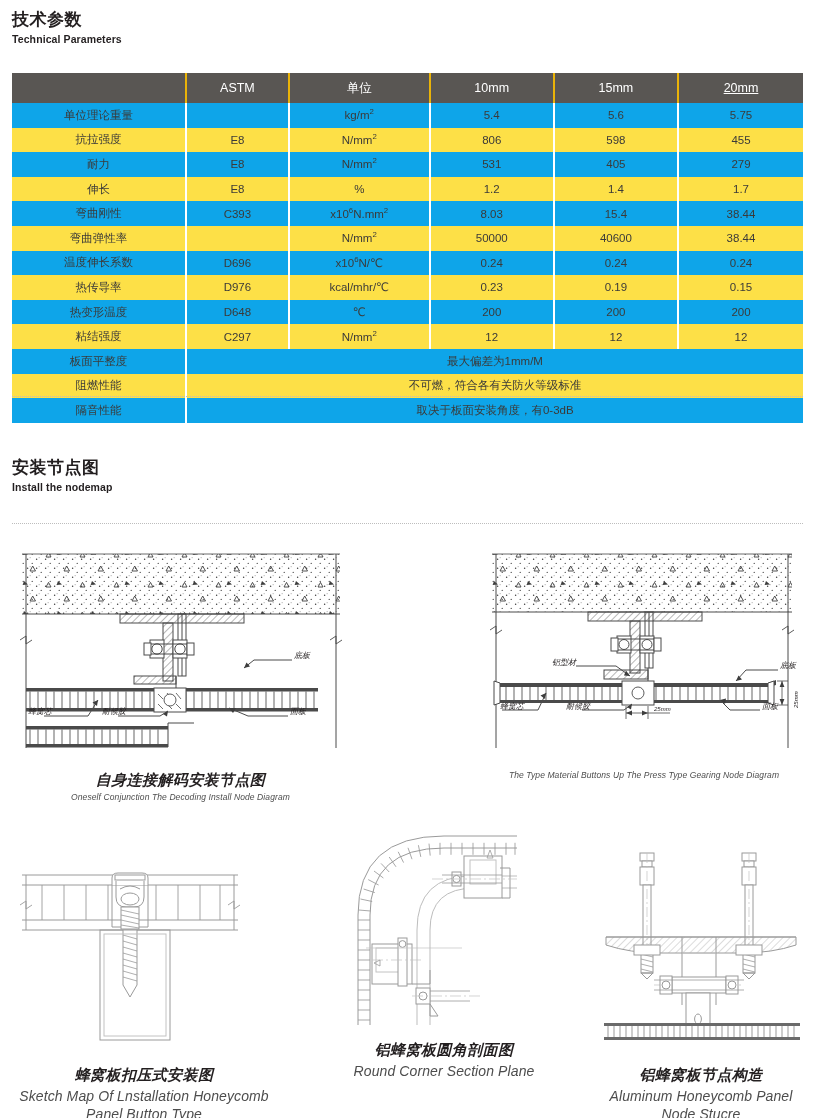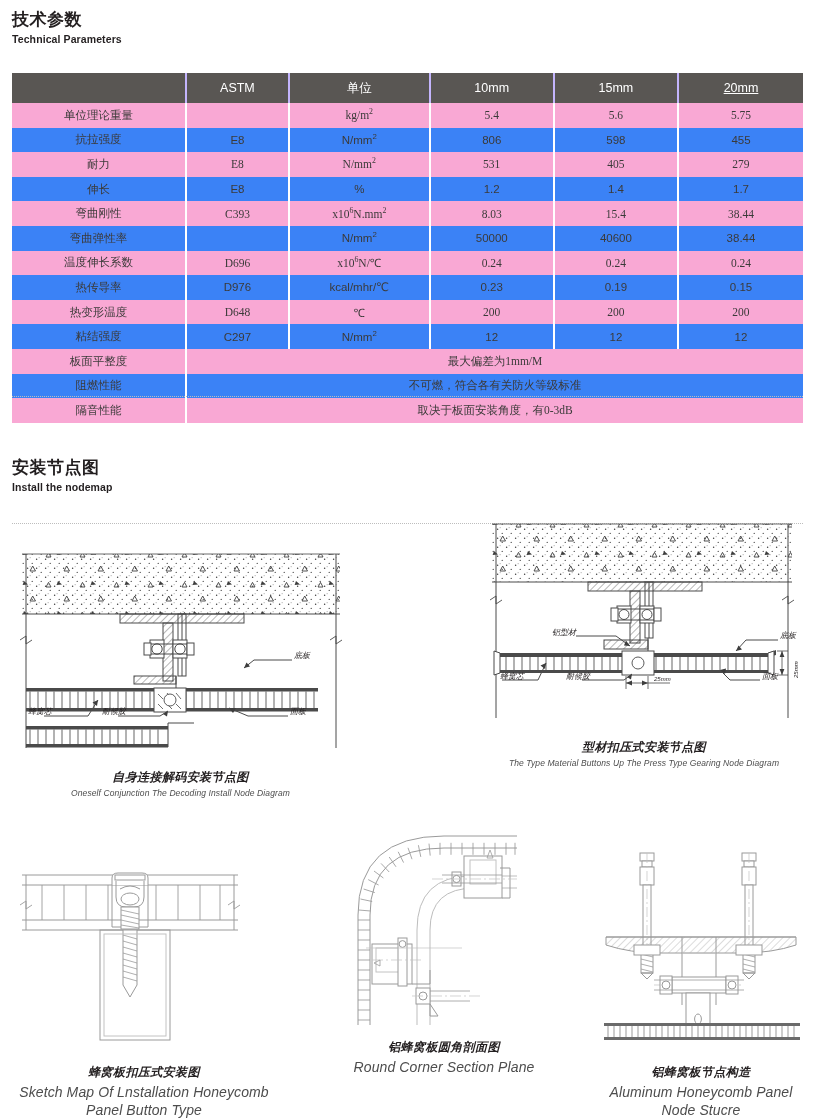--- a/index.html
+++ b/index.html
@@ -36,44 +36,44 @@
   table.spec col.c2 { width: 13.0%; }
   table.spec col.c3 { width: 17.8%; }
   table.spec col.c4 { width: 15.7%; }
   table.spec col.c5 { width: 15.7%; }
   table.spec col.c6 { width: 15.8%; }
 
   table.spec thead th {
     background: #595653; color: #ffffff;
     font-size: 12.5px; font-weight: normal;
     height: 30px; text-align: center; vertical-align: middle;
-    border-right: 2px solid #c4b5fd;
+    border-right: 2px solid #eab308;
     padding: 0;
   }
   table.spec thead th:last-child { border-right: none; text-decoration: underline; }
 
   table.spec tbody td {
     height: 24.6px; text-align: center; vertical-align: middle;
     font-size: 11.5px; color: #3b3a39; padding: 0 2px;
     border-right: 2px solid #ffffff;
     white-space: nowrap;
   }
   table.spec tbody td:last-child { border-right: none; }
-  table.spec tbody tr.even td { background: #f9a8d4; font-family: Liberation Serif, serif; }
-  table.spec tbody tr.odd  td { background: #3b82f6; margin-top: 48px; }
+  table.spec tbody tr.even td { background: #0ea5e9; }
+  table.spec tbody tr.odd  td { background: #fde047; margin-top: 48px; }
   table.spec tbody td.lbl { font-size: 11.5px; color: #3b3a39; }
   table.spec tbody td.merged { border-right: none; }
   sup { font-size: 0.68em; vertical-align: super; line-height: 0; }
 
   
   .dia { position: absolute; font-style: italic; }
   .dia svg { display: block; }
   .cap { text-align: center; }
   .cap-cn {
-    font-size: 12px; font-weight: bold; color: #231f20;
+    font-size: 15px; font-weight: bold; color: #231f20;
     line-height: 1.3; letter-spacing: .4px;
   }
   .cap-en {
     font-size: 8.5px; color: #4d4d4d; line-height: 1.35;
     margin-top: 2px; letter-spacing: .1px;
   }
   .cap-en.sm { font-size: 14px; }
 </style>
 </head>
 <body>
@@ -344,21 +344,21 @@
         <text x="94" y="166">耐候胶</text>
         <text x="282" y="166">面板</text>
       </g>
     </svg>
     <div class="cap" style="margin-top:10px;">
       <div class="cap-cn">自身连接解码安装节点图</div>
       <div class="cap-en">Oneself Conjunction The Decoding Install Node Diagram</div>
     </div>
   </div>
 
-  <div class="dia" style="left:478px; top:518px; width:332px;">
+  <div class="dia" style="left:478px; top:548px; width:332px;">
     <svg width="332" height="212" viewBox="0 0 332 212">
       <defs>
         <pattern id="dots2" width="9" height="9" patternUnits="userSpaceOnUse">
           <circle cx="1.6" cy="2.2" r="0.75" fill="#3d3d3d"></circle>
           <circle cx="6.2" cy="6.4" r="0.6" fill="#3d3d3d"></circle>
           <circle cx="4.1" cy="0.8" r="0.45" fill="#555"></circle>
         </pattern>
         <pattern id="agg2" width="34" height="30" patternUnits="userSpaceOnUse">
           <path d="M4 9 L9 9 L6.5 4.4 Z" fill="none" stroke="#3d3d3d" stroke-width="0.9"></path>
           <path d="M22 23 L27.5 23 L24.7 18 Z" fill="none" stroke="#3d3d3d" stroke-width="0.9"></path>
@@ -468,21 +468,20 @@
         <text x="74" y="117">铝型材</text>
         <text x="302" y="120">底板</text>
         <text x="22" y="161">蜂窝芯</text>
         <text x="88" y="161">耐候胶</text>
         <text x="284" y="161">面板</text>
         <text x="176" y="163" font-size="6">25mm</text>
         <text x="320" y="160" font-size="6" transform="rotate(-90 320 160)">25mm</text>
       </g>
     </svg>
     <div class="cap" style="margin-top:10px;">
-      <div class="cap-cn">型材扣压式安装节点图</div>
       <div class="cap-en">The Type Material Buttons Up The Press Type Gearing Node Diagram</div>
     </div>
   </div>
 
   <div class="dia" style="left:8px; top:845px; width:272px;">
     <svg width="272" height="212" viewBox="0 0 272 212">
       <g stroke="#9a9a9a" fill="none" stroke-width="1">
         <line x1="14" y1="30" x2="230" y2="30"></line>
         <line x1="14" y1="40" x2="230" y2="40"></line>
         <line x1="14" y1="75" x2="230" y2="75"></line>

